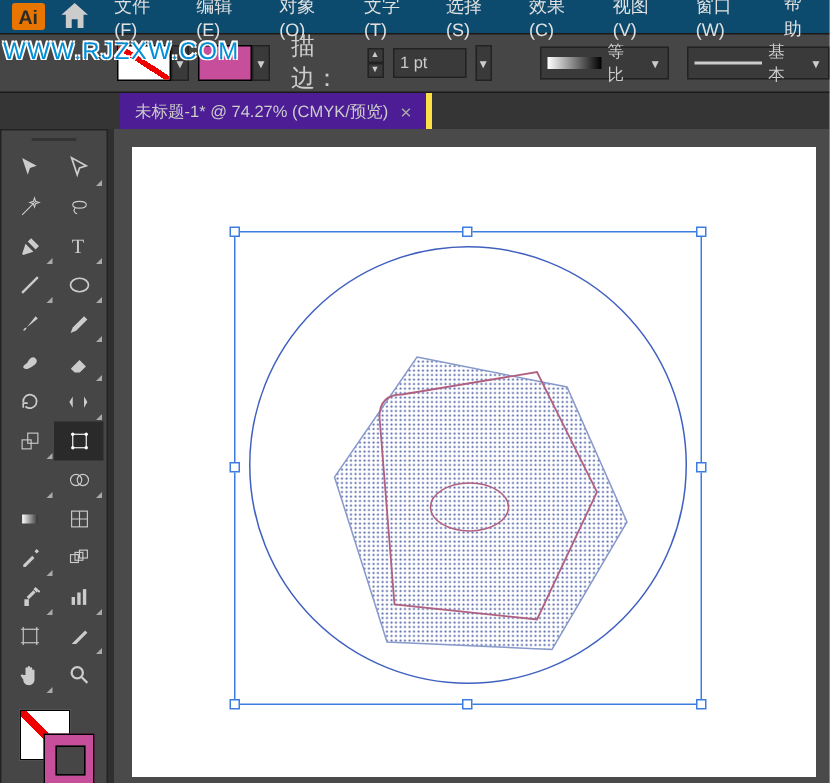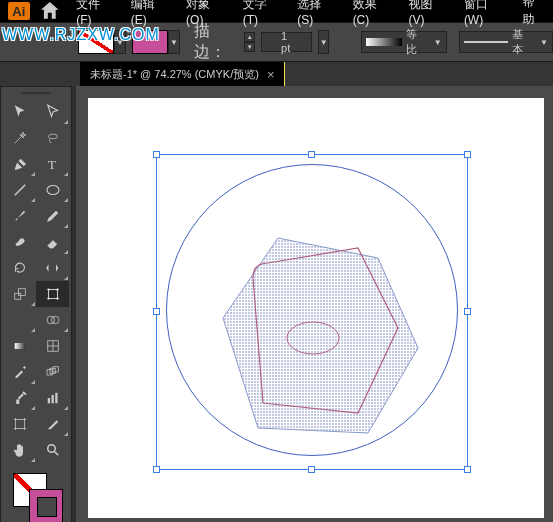--- a/index.html
+++ b/index.html
@@ -1,35 +1,35 @@
 <!DOCTYPE html>
 <html><head>
 <meta charset="utf-8">
 <style>
 *{margin:0;padding:0;box-sizing:border-box;user-select:none}
 body{width:553px;height:522px;background:#2f2f2f;font-family:sans-serif;font-size:11px;color:#ccc;overflow:hidden;position:relative}
-.menubar{height:22px;background:#000000;display:flex;align-items:center;padding-left:8px;gap:2px}
+.menubar{height:22px;background:#0c4a6e;display:flex;align-items:center;padding-left:8px;gap:2px}
 .app-logo{width:22px;height:18px;background:#e87500;color:#2a2a2a;font-weight:bold;font-size:13px;display:flex;align-items:center;justify-content:center;border-radius:2px;margin-right:6px}
 .home-icn{width:24px;height:18px;display:flex;align-items:center;justify-content:center;margin-right:6px}
 .menu-item{padding:3px 7px;color:#e0e0e0;font-size:12px;cursor:default}
 .ctrlbar{height:40px;background:#464646;border-top:1px solid #1a1a1a;border-bottom:1px solid #1a1a1a;display:flex;align-items:center;padding-left:78px;gap:6px}
 .color-sw{width:36px;height:24px;background:#c74e9a;border:1px solid #000;position:relative}
 .color-sw2{width:36px;height:24px;background:#fff;border:1px solid #000;position:relative}
 .color-sw2::after{content:"";position:absolute;left:0;top:0;width:100%;height:100%;background:linear-gradient(to top right,transparent 45%,#e00 45%,#e00 55%,transparent 55%)}
 .dd-arrow{width:12px;height:24px;background:#3a3a3a;display:flex;align-items:center;justify-content:center;font-size:8px;border:1px solid #222}
 .lbl{color:#ccc;font-size:16px;margin-left:8px}
-.num-field{width:52px;height:20px;background:#3a3a3a;border:1px solid #222;color:#ccc;padding:0 19px;display:flex;align-items:center}
+.num-field{width:52px;height:20px;background:#3a3a3a;border:1px solid #222;color:#ccc;padding:0 4px;display:flex;align-items:center}
 .spin{width:12px;height:20px;display:flex;flex-direction:column}
 .spin div{flex:1;background:#3a3a3a;border:1px solid #222;font-size:6px;display:flex;align-items:center;justify-content:center}
 .combo{height:22px;background:#3a3a3a;border:1px solid #222;display:flex;align-items:center;padding:0 4px;gap:4px}
 .combo .bar{width:40px;height:8px;background:linear-gradient(to right,#fff,#000)}
 .combo .txt{color:#ccc}
 .combo .ar{font-size:8px;margin-left:4px}
 .tabbar{height:24px;background:#353535;display:flex;align-items:center;padding-left:80px}
-.doctab{height:24px;background:#000000;padding:0 10px;display:flex;align-items:center;gap:8px;border-right:1px solid #fde047}
+.doctab{height:24px;background:#4c1d95;padding:0 10px;display:flex;align-items:center;gap:8px;border-right:4px solid #fde047}
 .doctab .close{font-size:13px;color:#aaa;cursor:pointer}
 .toolbox{position:absolute;left:0;top:86px;width:72px;background:#464646;border:1px solid #222;padding:2px}
 .toolbox .grab{height:8px;display:flex;align-items:center;justify-content:center;margin-bottom:2px}
 .toolbox .grab span{width:30px;height:2px;background:#333;border-radius:1px}
 .tool-row{display:flex}
 .tool{width:34px;height:26px;display:flex;align-items:center;justify-content:center;cursor:pointer;position:relative}
 .tool.sel{background:#2a2a2a}
 .tool svg{width:18px;height:18px}
 .tool .corner{position:absolute;right:1px;bottom:1px;width:0;height:0;border-left:4px solid transparent;border-bottom:4px solid #aaa}
 .colorblock{margin-top:6px;padding:4px;position:relative;height:58px}

